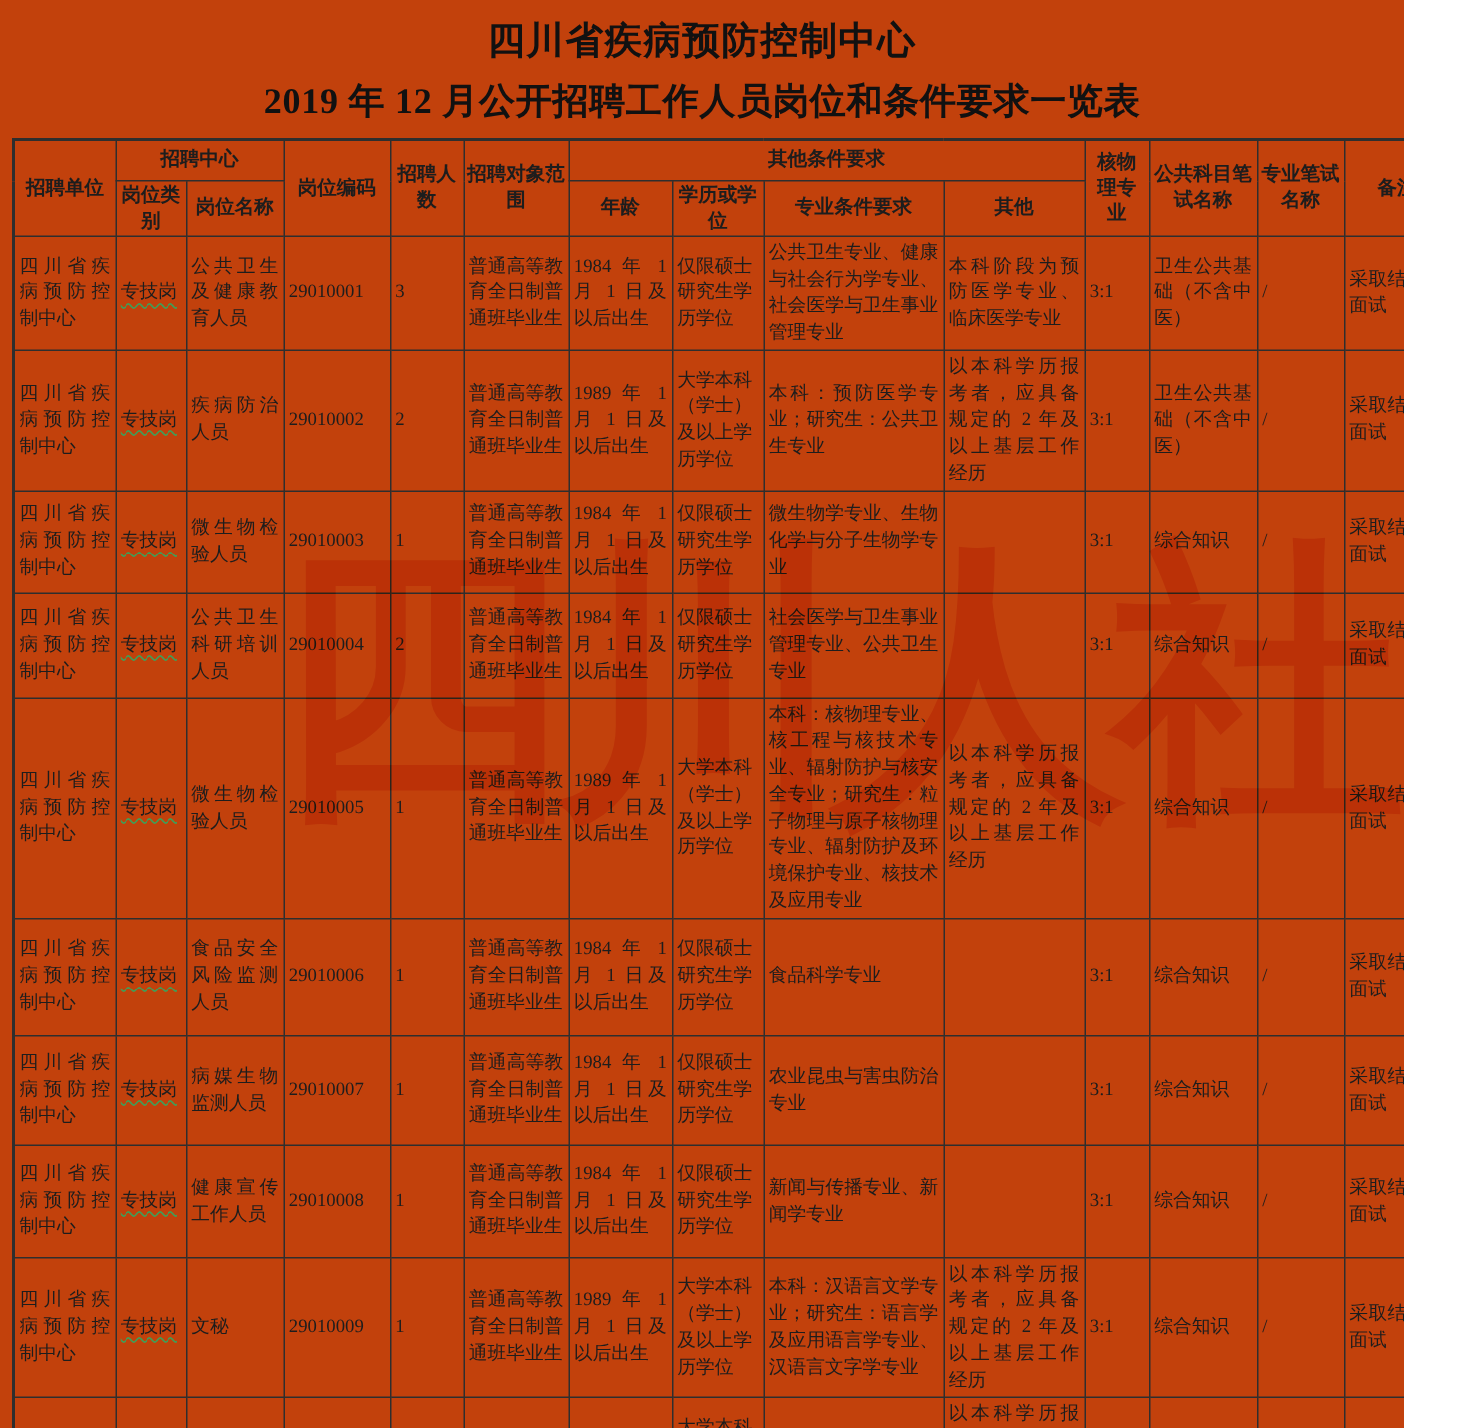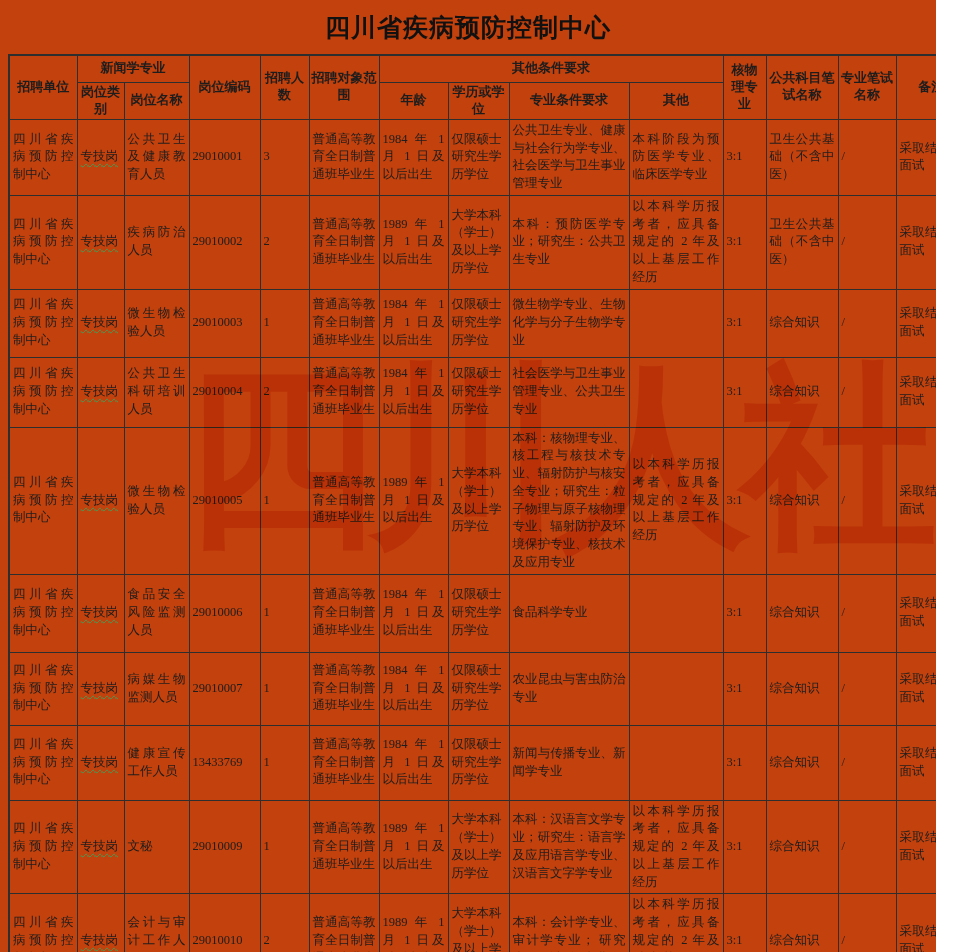--- a/index.html
+++ b/index.html
@@ -67,20 +67,21 @@
     font-family:"Liberation Serif","DejaVu Serif",serif;
   }
 </style>
 </head>
 <body>
 
 <div id="page">
 
   <div class="titles">
     <div class="doc-title">四川省疾病预防控制中心</div>
+    <div class="doc-subtitle">2019 年 12 月公开招聘工作人员岗位和条件要求一览表</div>
   </div>
 
   <div id="watermark" style="color: rgb(246, 192, 140); text-align: center;">四川人社</div>
 
   <table class="grid">
     <colgroup>
       <col style="width:68px">
         <col style="width:47px">
         <col style="width:65px">
       <col style="width:71px">
@@ -91,21 +92,21 @@
         <col style="width:120px">
       <col style="width:94px">
         <col style="width:43px">
         <col style="width:72px">
       <col style="width:58px">
         <col style="width:71px">
     </colgroup>
     <thead>
       <tr style="height:28px">
         <th rowspan="2">招聘单位</th>
-        <th colspan="2">新闻学专业</th>
+        <th colspan="2">招聘中心</th>
         <th rowspan="2">岗位编码</th>
         <th rowspan="2">招聘人数</th>
         <th rowspan="2">招聘对象范围</th>
         <th colspan="4">其他条件要求</th>
         <th rowspan="2">核物理专业</th>
         <th rowspan="2">公共科目笔试名称</th>
         <th rowspan="2">专业笔试名称</th>
         <th rowspan="2">备注</th>
       </tr>
       <tr style="height:34px">
@@ -227,21 +228,21 @@
           <td class="tl"></td>
           <td class="tc">3:1</td>
           <td class="tl">综合知识</td>
           <td class="tc">/</td>
           <td class="tl">采取结构化面试</td>
         </tr>
         <tr style="height: 75px;">
           <td class="tl">四川省疾病预防控制中心</td>
           <td class="tc wavy">专技岗</td>
           <td class="tl">健康宣传工作人员</td>
-          <td class="tc">13433769</td>
+          <td class="tc">29010008</td>
           <td class="tc">1</td>
           <td class="tl">普通高等教育全日制普通班毕业生</td>
           <td class="tl">1984 年 1 月 1 日及以后出生</td>
           <td class="tc">仅限硕士研究生学历学位</td>
           <td class="tl">新闻与传播专业、新闻学专业</td>
           <td class="tl"></td>
           <td class="tc">3:1</td>
           <td class="tl">综合知识</td>
           <td class="tc">/</td>
           <td class="tl">采取结构化面试</td>

